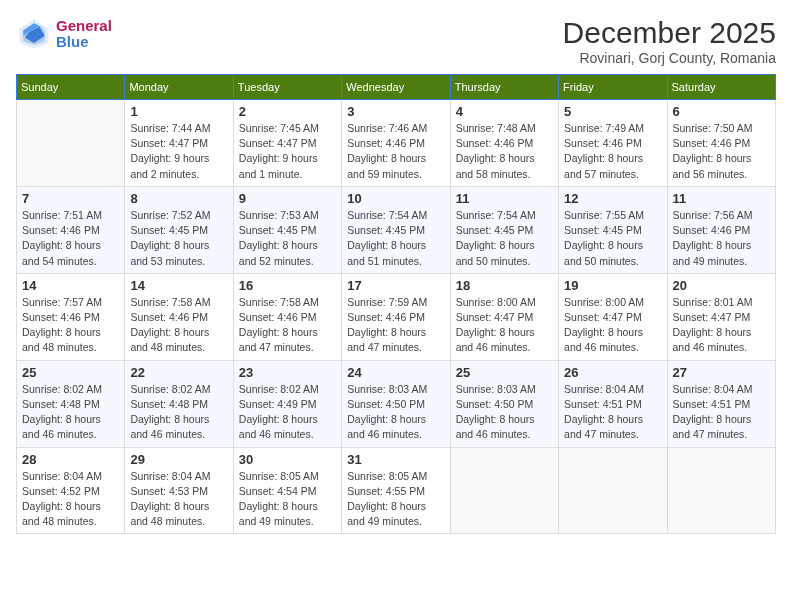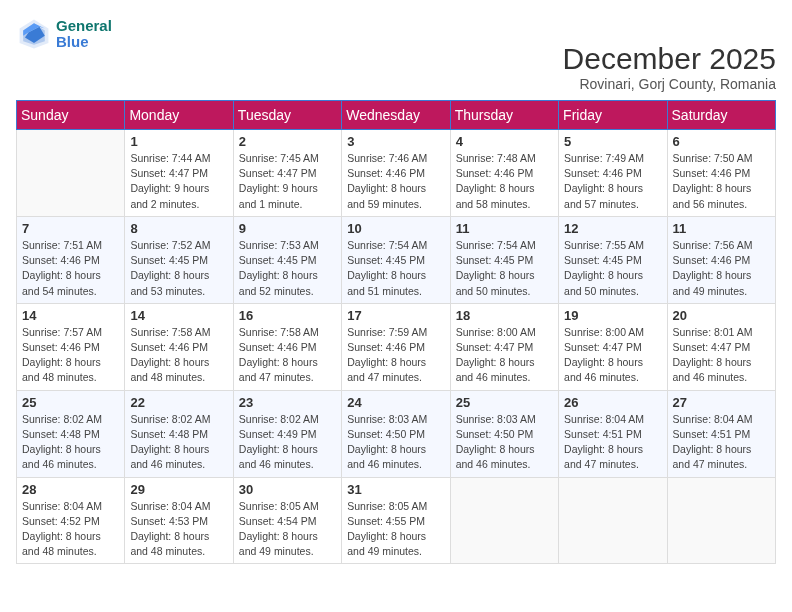--- a/index.html
+++ b/index.html
@@ -22,55 +22,54 @@
       gap: 4px;
     }
     .logo-text {
       display: flex;
       flex-direction: column;
       line-height: 1.1;
     }
     .logo-general {
       font-size: 15px;
       font-weight: bold;
-      color: #0f766e;
+      color: #be185d;
     }
     .logo-blue {
       font-size: 15px;
       font-weight: bold;
       color: #3a7bd5;
     }
     .logo-icon {
       width: 36px;
       height: 36px;
     }
     .title-block {
       text-align: right;
     }
     .month-year {
       font-size: 30px;
       color: #333;
       font-weight: normal;
-      margin-top: 26px;
     }
     .location {
       font-size: 14px;
       color: #555;
     }
     .calendar {
       width: 100%;
       border-collapse: collapse;
       font-size: 11px;
     }
     .calendar th {
-      background: #be185d;
+      background: #4d7c0f;
       color: #fff;
       padding: 6px 4px;
       text-align: left;
-      font-size: 14px;
+      font-size: 11px;
       font-weight: normal;
       border: 1px solid #3a7bd5;
     }
     .calendar td {
       border: 1px solid #ddd;
       vertical-align: top;
       padding: 4px 5px;
       width: 108px;
       min-height: 80px;
       background: #fff;

